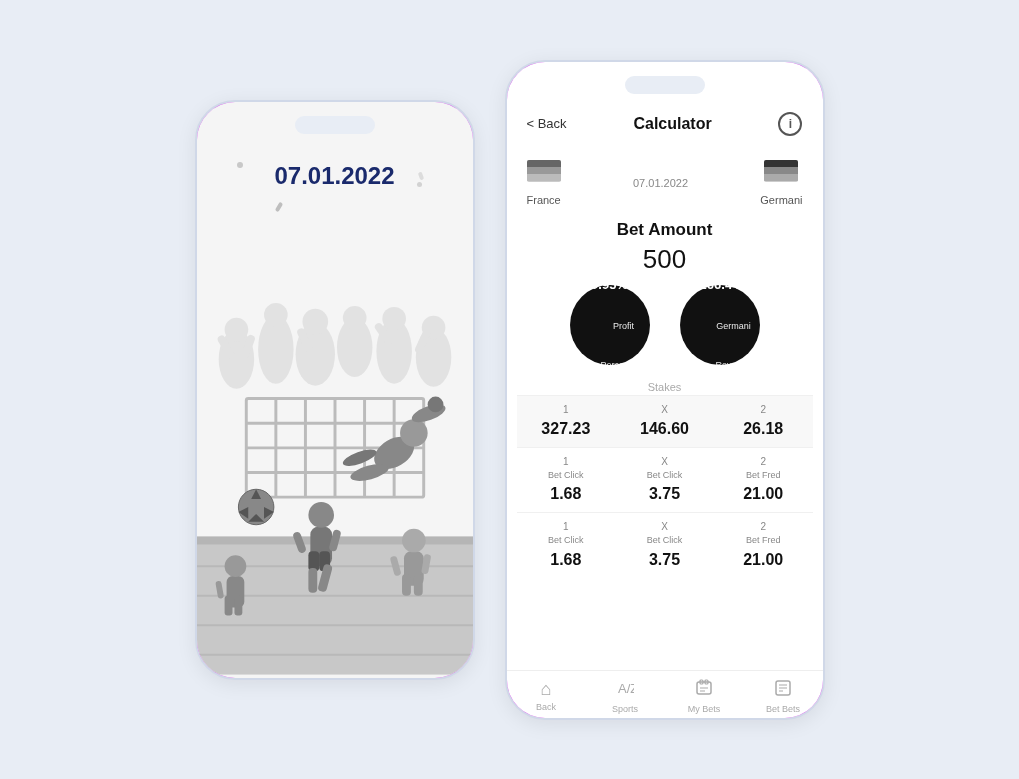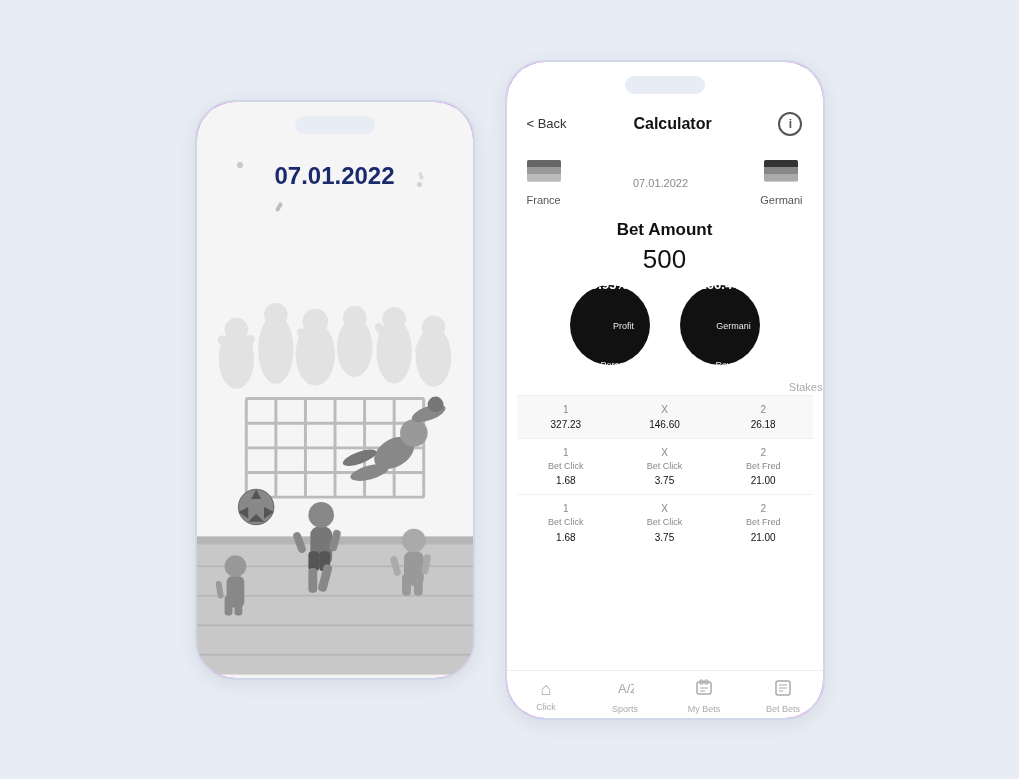--- a/index.html
+++ b/index.html
@@ -212,21 +212,21 @@
     }
     .circle-badge .label {
       font-size: 9px;
       line-height: 1.3;
       opacity: 0.9;
       margin-left: 28px;
     }
 
     
     .stakes-label {
-      text-align: right;
+      text-align: center;
       font-size: 11px;
       color: #aaa;
       margin: 6px 0 2px;
     }
 
     
     .stakes-table {
       width: 100%;
       padding: 0 10px;
     }
@@ -240,23 +240,23 @@
     }
     .stakes-cell {
       flex: 1;
       text-align: center;
       font-size: 10px;
       color: #888;
       line-height: 1.5;
     }
     .stakes-cell .cell-val {
       display: block;
-      font-weight: 400;
+      font-weight: 700;
       color: #111;
-      font-size: 10px;
+      font-size: 16px;
     }
     .stakes-cell .cell-sub {
       display: block;
       font-size: 9px;
       color: #888;
     }
 
     
     .bottom-nav {
       margin-top: auto;
@@ -509,21 +509,21 @@
             <span>2</span>
             <span class="cell-sub">Bet Fred</span>
             <span class="cell-val">21.00</span>
           </div>
         </div>
       </div>
 
       <div class="bottom-nav">
         <div class="nav-item">
           <span class="nav-icon">⌂</span>
-          <span class="nav-label">Click</span>
+          <span class="nav-label">Back</span>
         </div>
         <div class="nav-item">
           <span class="nav-icon">
             <svg width="18" height="18" viewBox="0 0 18 18" fill="none" xmlns="http://www.w3.org/2000/svg">
               <text x="2" y="14" font-size="13" fill="#aaa">A/Z</text>
             </svg>
           </span>
           <span class="nav-label">Sports</span>
         </div>
         <div class="nav-item">

